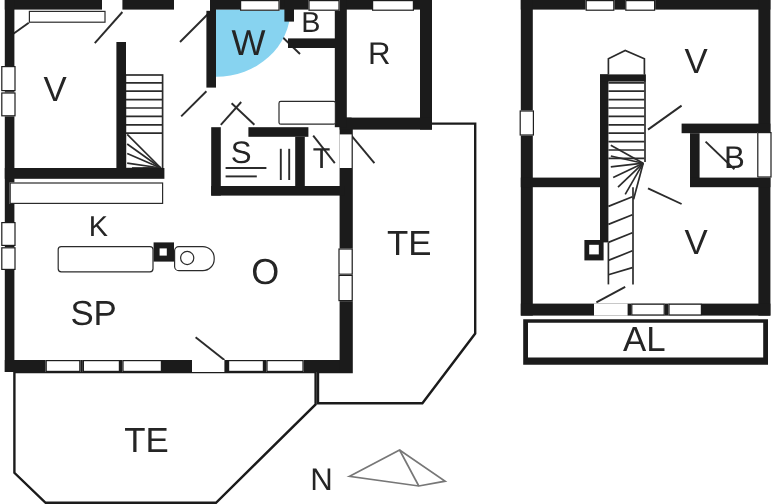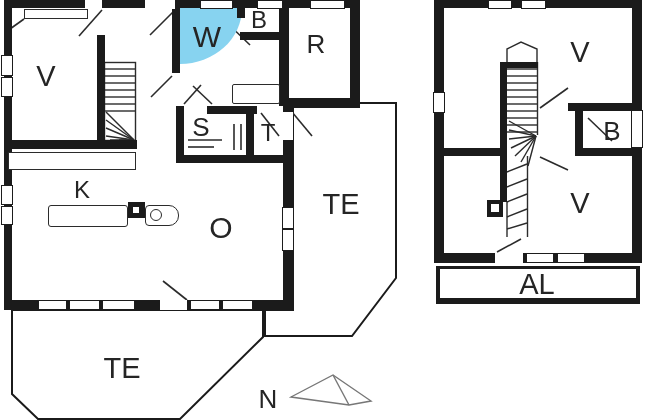--- a/index.html
+++ b/index.html
@@ -176,20 +176,21 @@
   <div class="alball" style="left:436px;top:266px;width:204px;height:38px;"></div>
 
   <div class="lbl" style="left:46px;top:76px;font-size:29px;">V</div>
   <div class="lbl" style="left:207px;top:37px;font-size:30px;">W</div>
   <div class="lbl" style="left:259px;top:20px;font-size:24px;">B</div>
   <div class="lbl" style="left:316px;top:44px;font-size:26px;">R</div>
   <div class="lbl" style="left:201px;top:127px;font-size:26px;">S</div>
   <div class="lbl" style="left:268px;top:133px;font-size:24px;">T</div>
   <div class="lbl" style="left:82px;top:190px;font-size:24px;">K</div>
   <div class="lbl" style="left:221px;top:228px;font-size:30px;">O</div>
+  <div class="lbl" style="left:78px;top:262px;font-size:29px;">SP</div>
   <div class="lbl" style="left:341px;top:204px;font-size:29px;">TE</div>
   <div class="lbl" style="left:122px;top:368px;font-size:29px;">TE</div>
   <div class="lbl" style="left:580px;top:52px;font-size:29px;">V</div>
   <div class="lbl" style="left:612px;top:131px;font-size:26px;">B</div>
   <div class="lbl" style="left:580px;top:203px;font-size:29px;">V</div>
   <div class="lbl" style="left:537px;top:284px;font-size:29px;">AL</div>
   <div class="lbl" style="left:268px;top:399px;font-size:26px;">N</div>
 
 </div>
 

